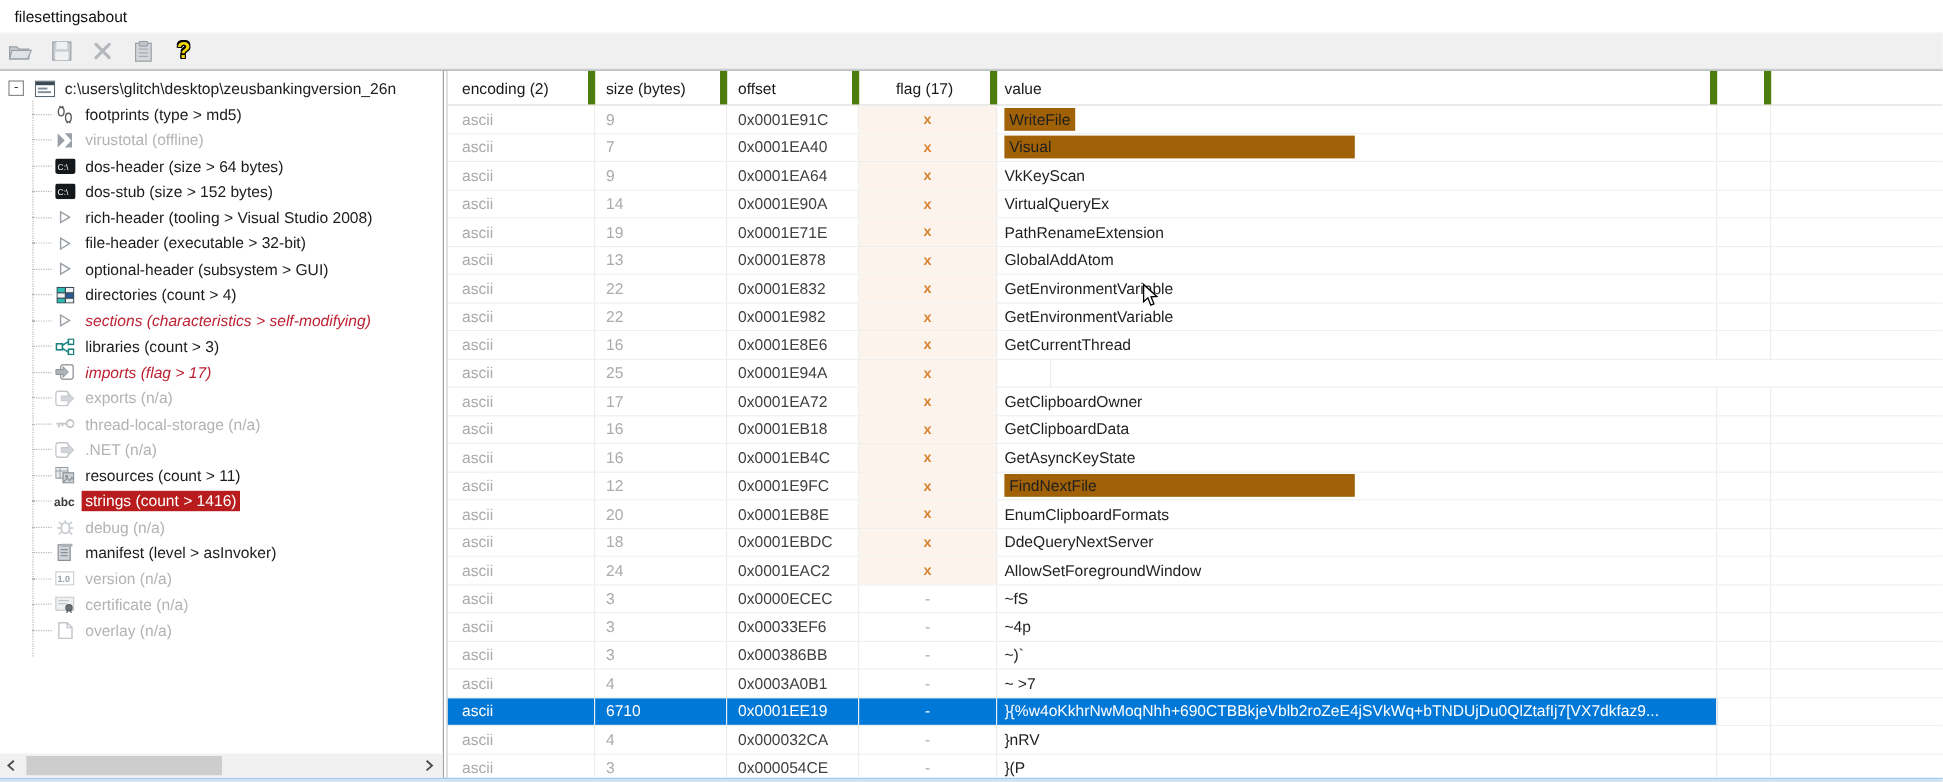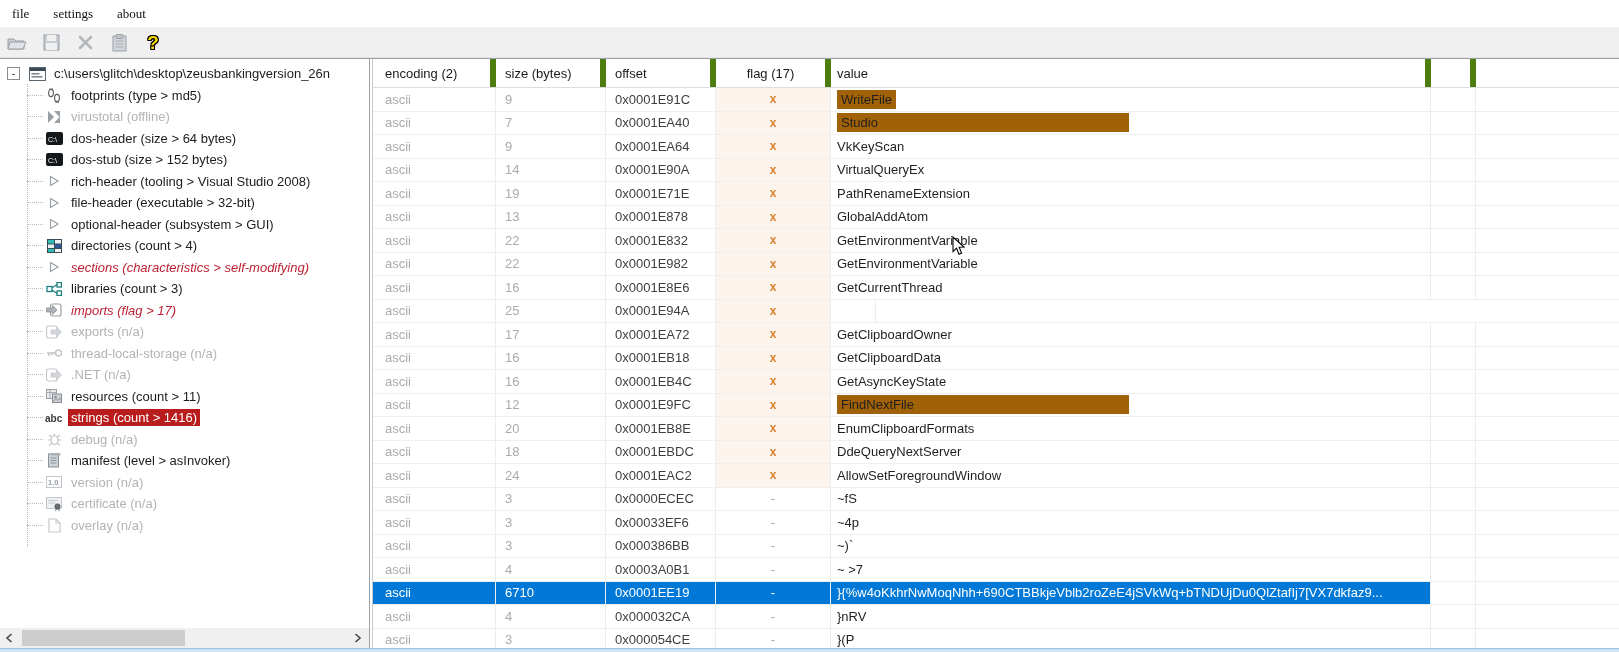--- a/index.html
+++ b/index.html
@@ -1,21 +1,21 @@
 <!DOCTYPE html>
 <html><head>
 <meta charset="utf-8">
 <style>
   * { box-sizing: border-box; margin:0; padding:0; }
   html,body { width:1619px; height:652px; overflow:hidden; background:#fff;
               font-family:"Liberation Sans", sans-serif; font-size:13px; color:#1c1c1c; }
 
   
   .menubar { height:28px; background:#fff; display:flex; align-items:center;
-             padding-left:12px; gap:24px; border-bottom:1px solid #f2f2f2;font-family:Liberation Serif, serif; }
+             padding-left:12px; border-bottom:1px solid #f2f2f2; }
   .menu-item { color:#111; cursor:default; }
 
   
   .toolbar { height:30px; background:#f0f0f0; border-bottom:1px solid #e3e3e3;
              display:flex; align-items:center; padding-left:6px; gap:12px; }
   .tbtn { width:22px; height:22px; display:flex; align-items:center; justify-content:center; }
   .help-glyph { font-size:19px; font-weight:900; color:#f2d800;
                 text-shadow:-1px 0 #000,1px 0 #000,0 -1px #000,0 1px #000,-1px -1px #000,1px 1px #000,-1px 1px #000,1px -1px #000; }
 
   
@@ -417,21 +417,21 @@
         </div>
         <div class="c c-x1"></div>
         <div class="c c-x2"></div>
       </div>
     <div class="trow flagged">
         <div class="c c-enc">ascii</div>
         <div class="c c-size">7</div>
         <div class="c c-off">0x0001EA40</div>
         <div class="c c-flag">x</div>
         <div class="c c-val">
-          <span class="hl hl-wide">Studio</span>
+          <span class="hl hl-wide">Visual</span>
         </div>
         <div class="c c-x1"></div>
         <div class="c c-x2"></div>
       </div>
     <div class="trow flagged">
         <div class="c c-enc">ascii</div>
         <div class="c c-size">9</div>
         <div class="c c-off">0x0001EA64</div>
         <div class="c c-flag">x</div>
         <div class="c c-val">VkKeyScan</div>

